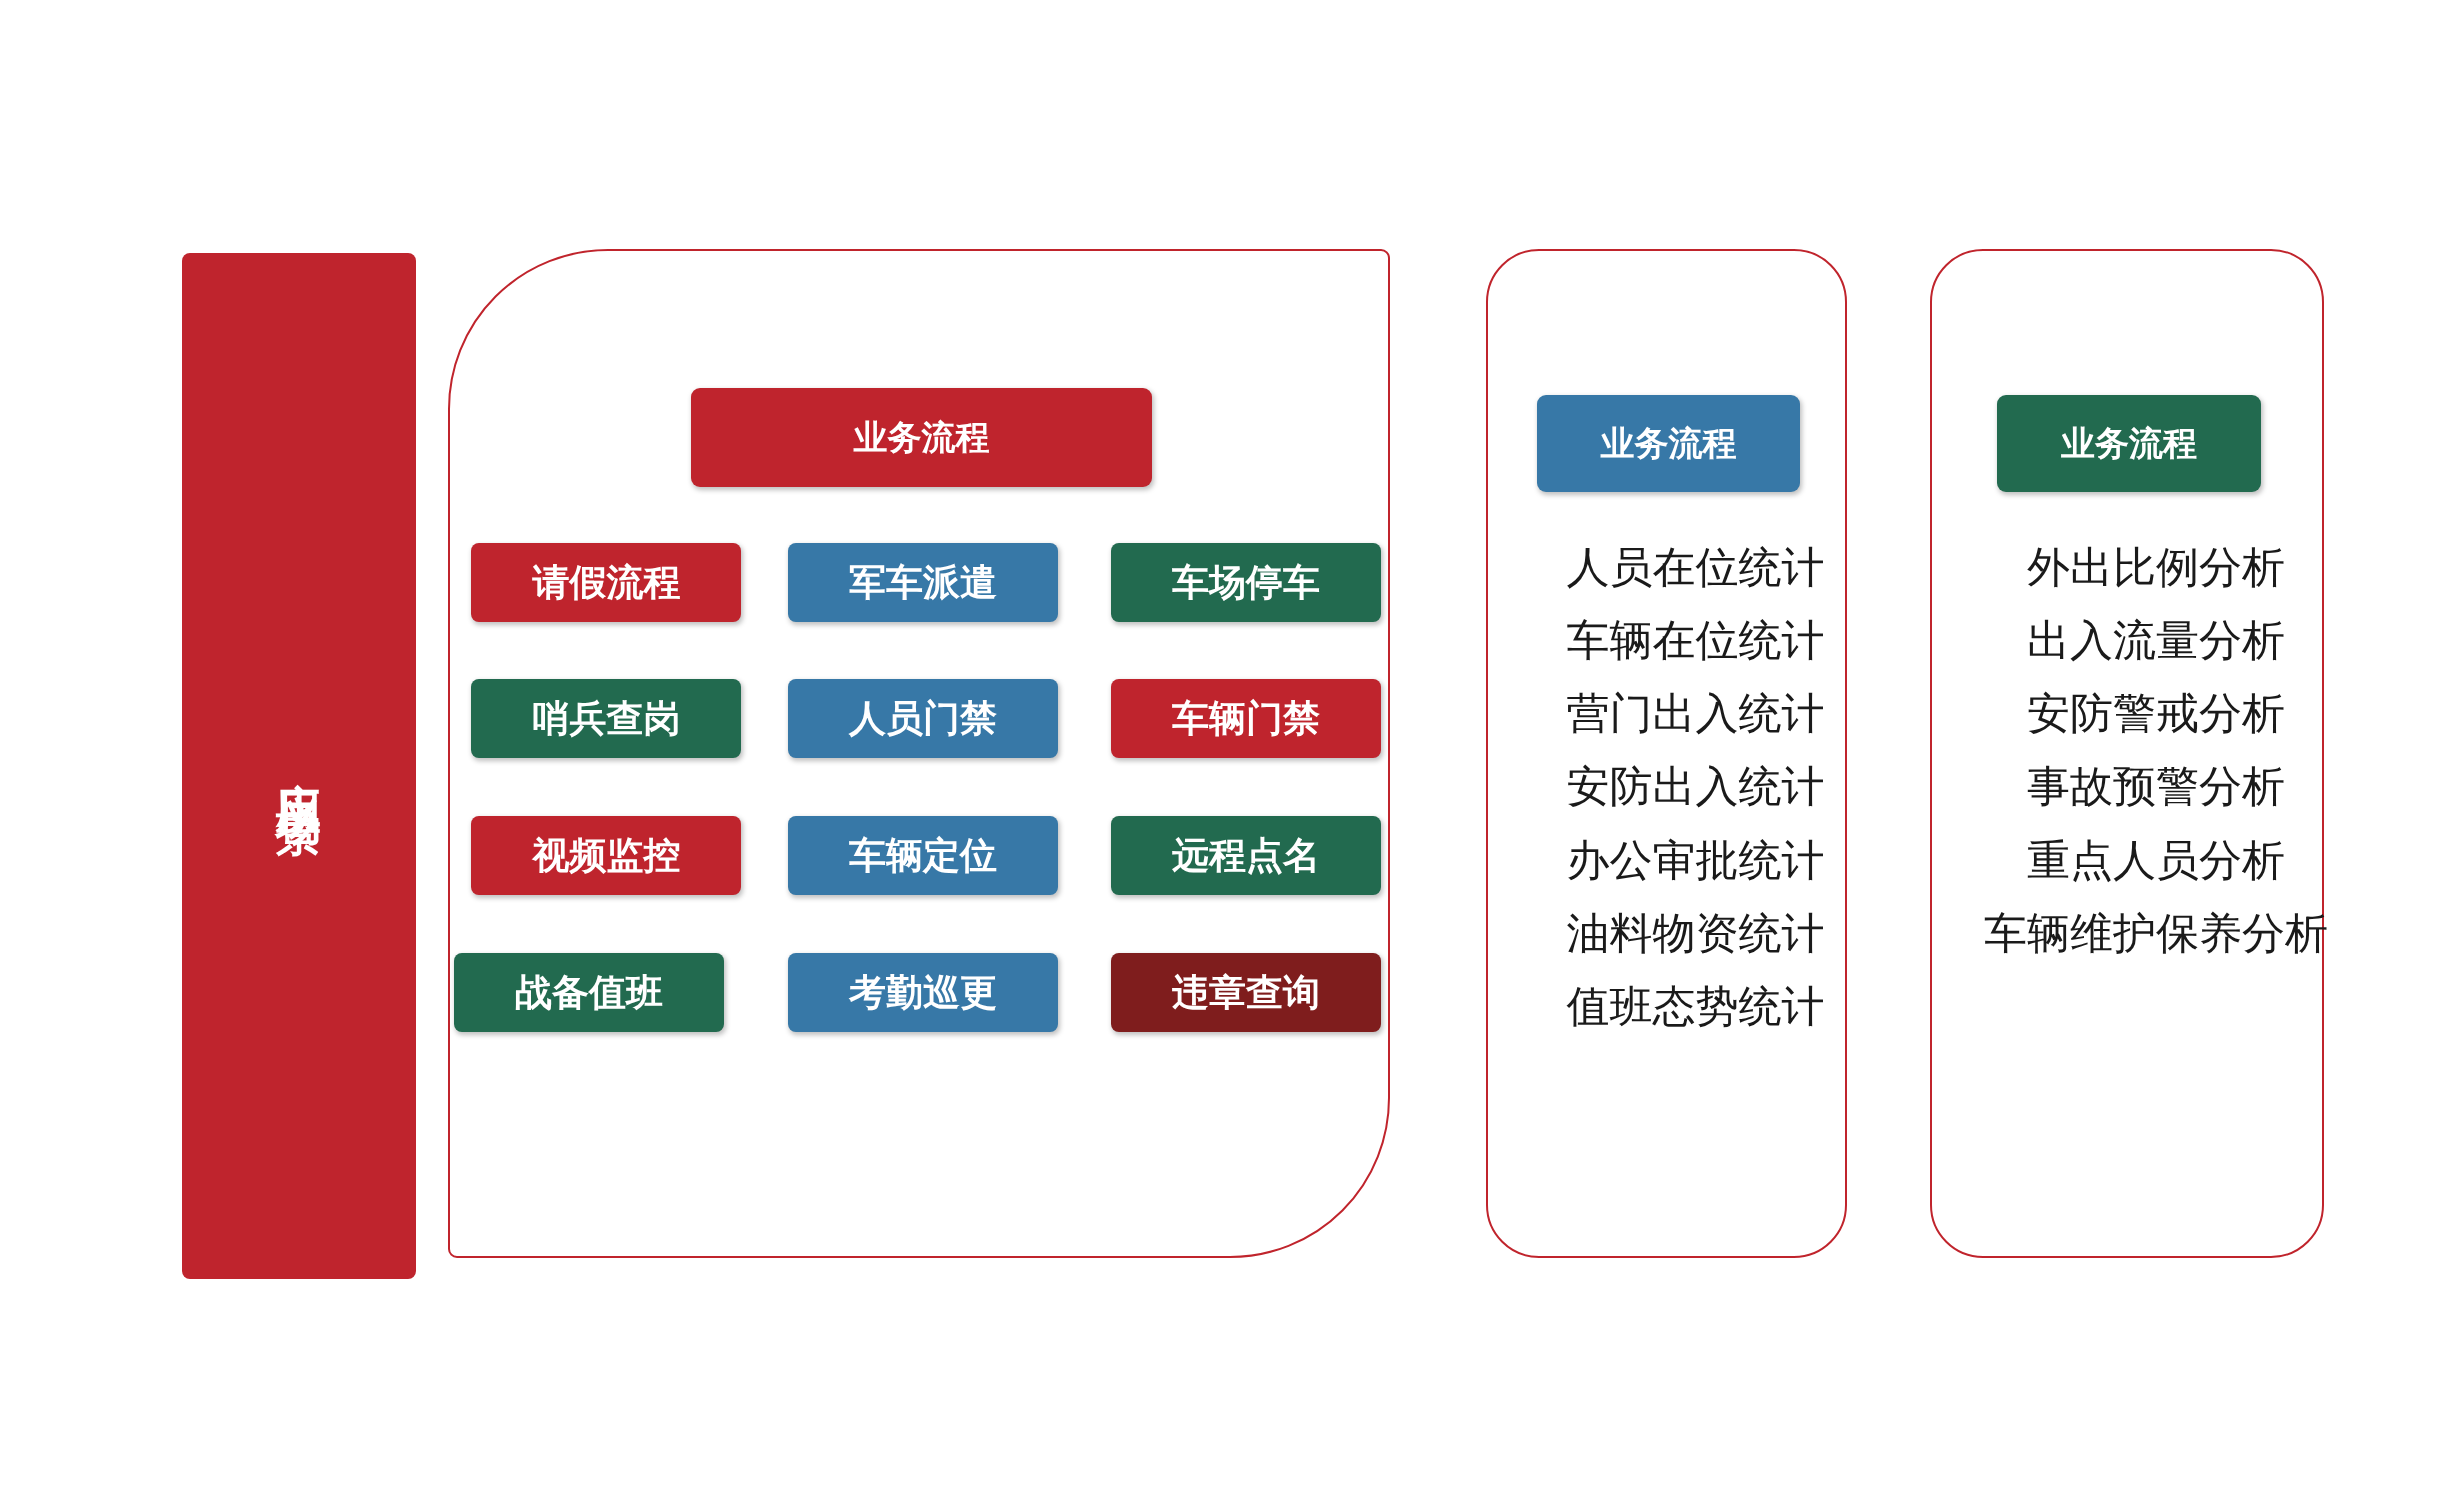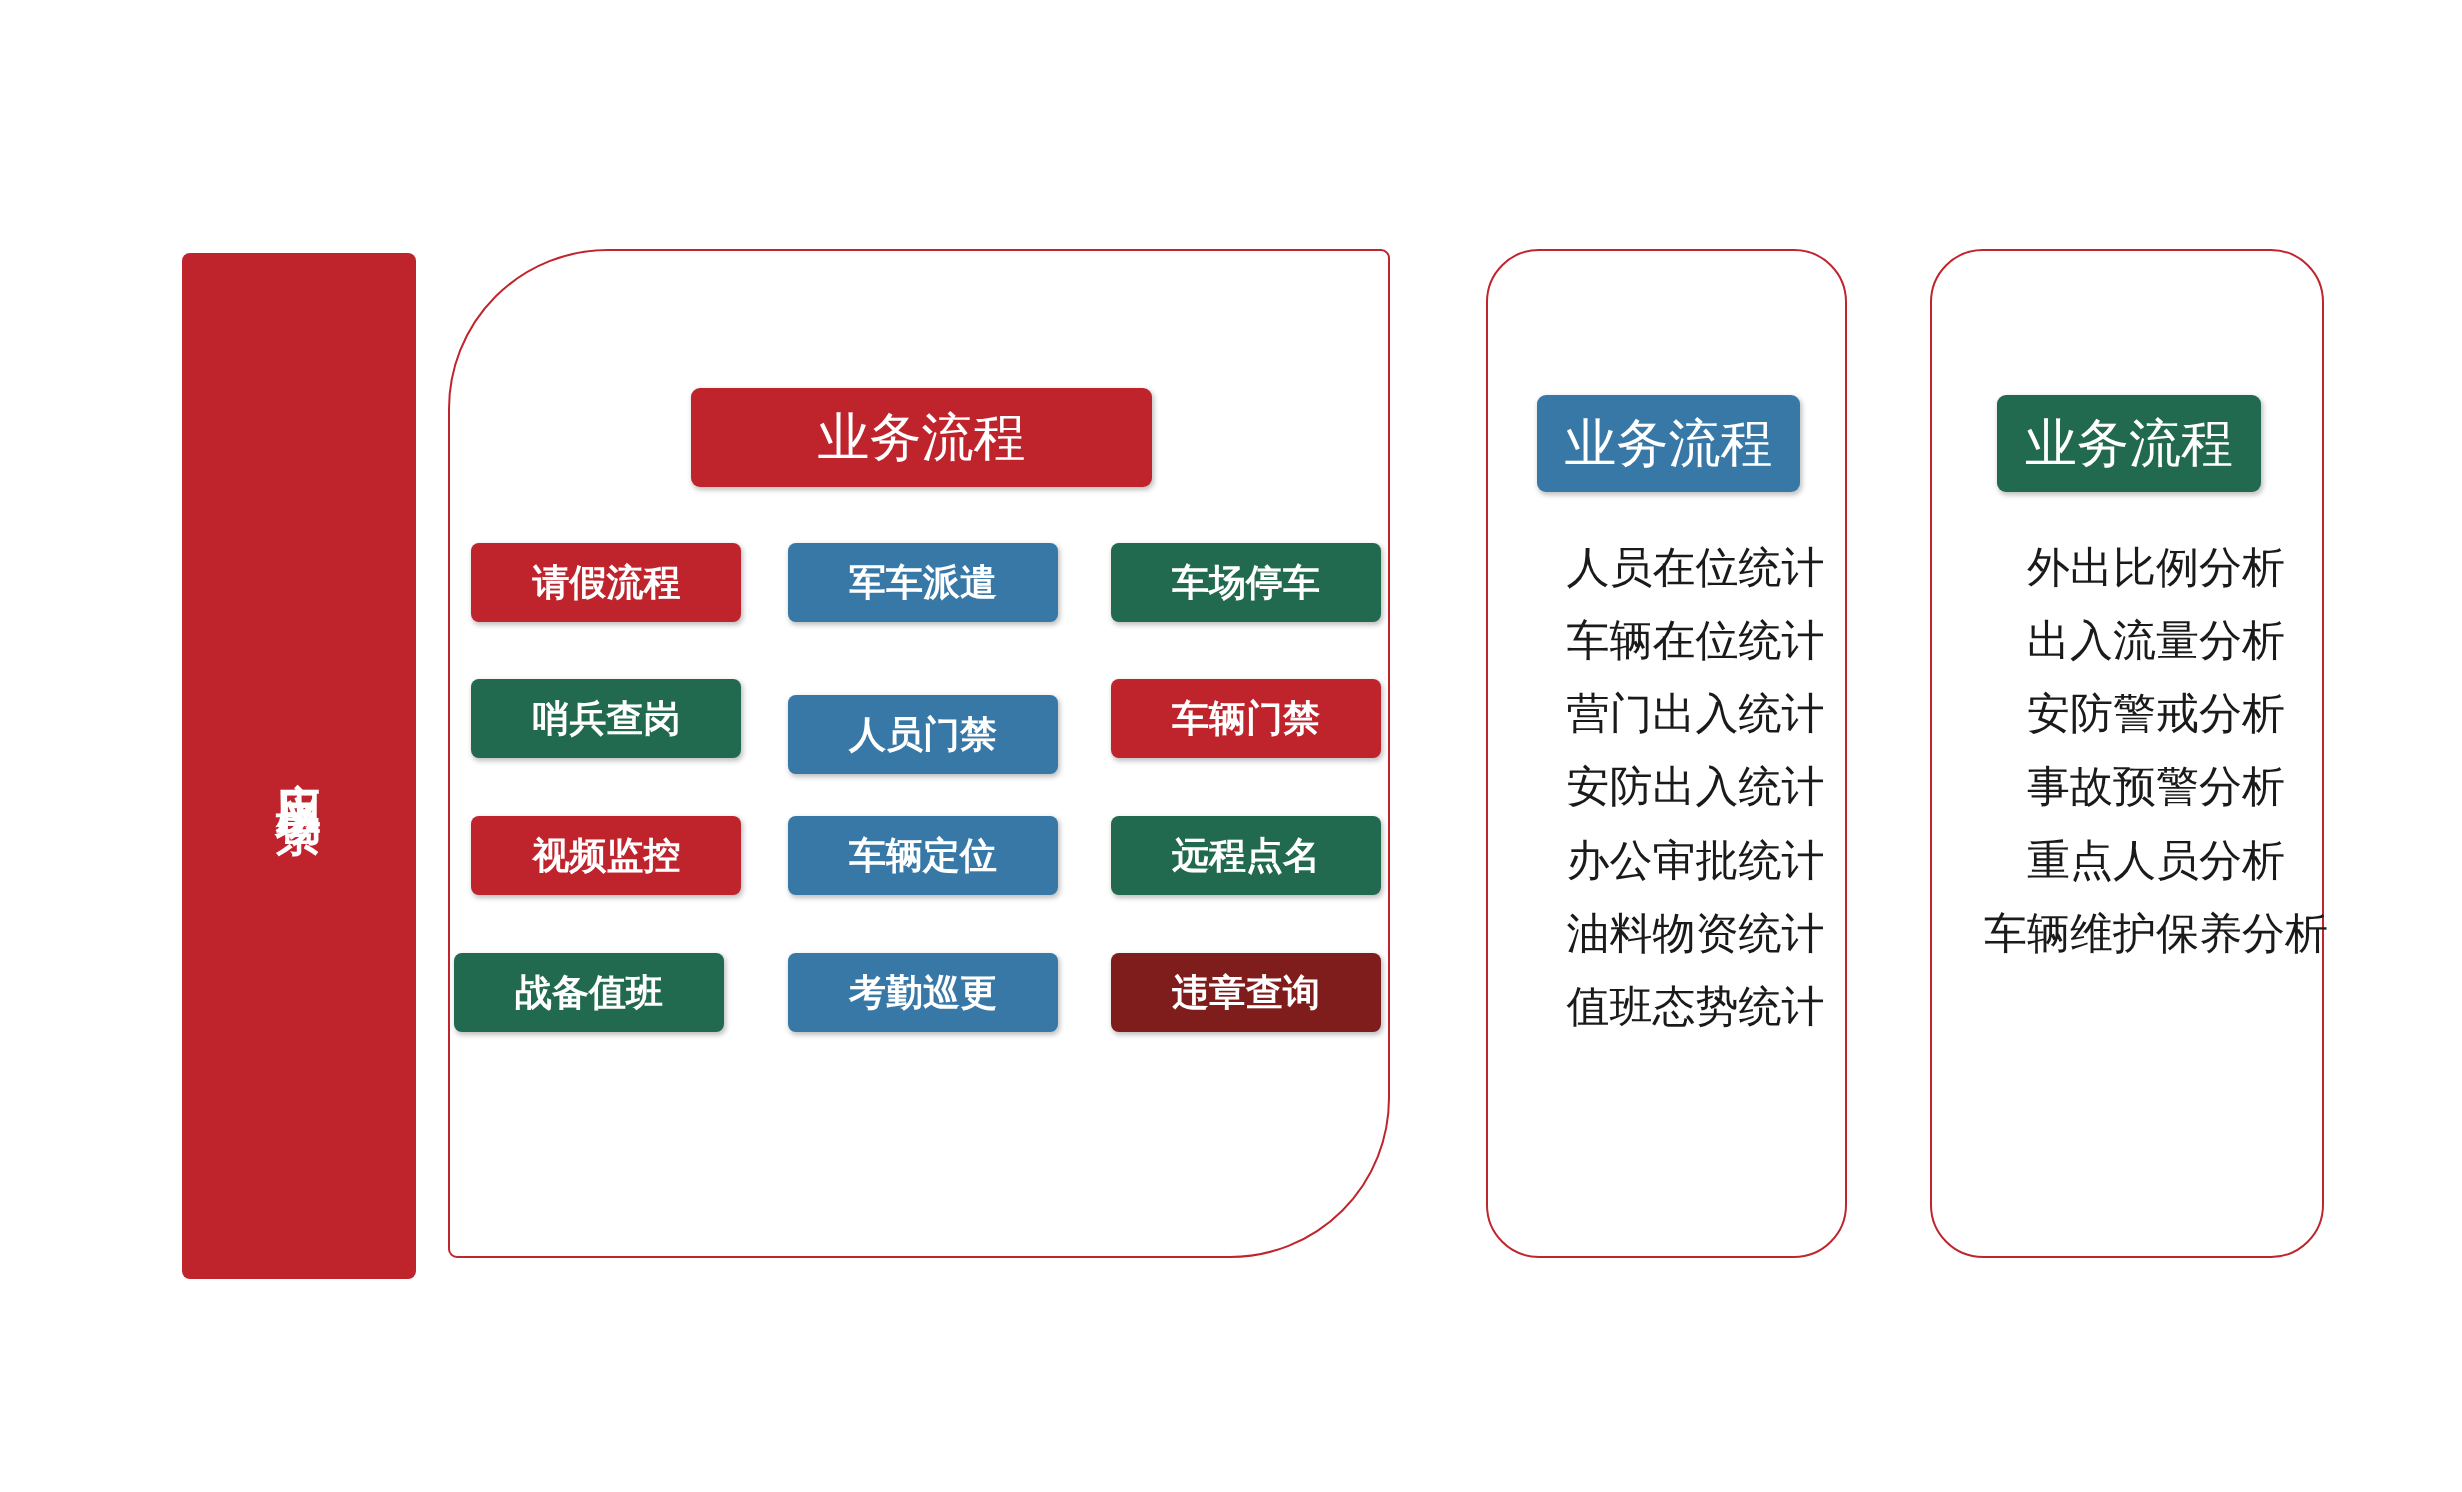--- a/index.html
+++ b/index.html
@@ -24,21 +24,21 @@
   }
   .side-panel{
     position:absolute;top:249px;height:1009px;background:#ffffff;
     border:2.2px solid;box-sizing:border-box;border-radius:53px;
   }
   .side-panel.stats{left:1486px;width:361px;}
   .side-panel.analysis{left:1930px;width:394px;}
 
   .header-box{
     position:absolute;display:flex;align-items:center;justify-content:center;
-    color:#ffffff;font-size:52px;font-weight:400;border-radius:9px;
+    color:#ffffff;font-size:34px;font-weight:700;border-radius:9px;
     box-shadow:1.7px 2.8px 5px rgba(0,0,0,0.25);
   }
   .flow-box{
     position:absolute;width:270px;height:79px;border-radius:7.9px;
     display:flex;align-items:center;justify-content:center;
     color:#ffffff;font-size:37px;font-weight:600;
     box-shadow:1.7px 2.8px 5px rgba(0,0,0,0.25);
   }
   .list-item{
     position:absolute;left:0;width:100%;height:51px;line-height:51px;
@@ -57,21 +57,21 @@
 
   <div class="main-panel" style="border-color: rgb(192, 36, 44);">
     <div class="header-box" id="main-header" style="left: 241px; top: 137px; width: 461px; height: 99px; background: rgb(191, 36, 45);">业务流程</div>
 
   <div class="flow-box" style="background: rgb(191, 36, 45); position: absolute; left: 21.4px; top: 292px;">请假流程</div>
       <div class="flow-box" style="background: rgb(55, 120, 167); position: absolute; left: 338px; top: 292px;">军车派遣</div>
       <div class="flow-box" style="background: rgb(34, 106, 79); position: absolute; left: 661px; top: 292px;">车场停车</div>
       <div class="arrow-wrap" style="width: 35px; height: 27px; position: absolute; left: 266px; top: 318px;"></div>
       <div class="arrow-wrap" style="width: 35px; height: 27px; position: absolute; left: 586px; top: 318px;"></div>
       <div class="flow-box" style="background: rgb(34, 106, 79); position: absolute; left: 21.4px; top: 428px;">哨兵查岗</div>
-      <div class="flow-box" style="background: rgb(55, 120, 167); position: absolute; left: 338px; top: 444px;">人员门禁</div>
+      <div class="flow-box" style="background: rgb(55, 120, 167); position: absolute; left: 338px; top: 428px;">人员门禁</div>
       <div class="flow-box" style="background: rgb(191, 36, 45); position: absolute; left: 661px; top: 428px;">车辆门禁</div>
       <div class="arrow-wrap" style="width: 35px; height: 27px; position: absolute; left: 266px; top: 454px;"></div>
       <div class="arrow-wrap" style="width: 35px; height: 27px; position: absolute; left: 586px; top: 454px;"></div>
       <div class="flow-box" style="background: rgb(191, 36, 45); position: absolute; left: 21.4px; top: 565px;">视频监控</div>
       <div class="flow-box" style="background: rgb(55, 120, 167); position: absolute; left: 338px; top: 565px;">车辆定位</div>
       <div class="flow-box" style="background: rgb(34, 106, 79); position: absolute; left: 661px; top: 565px;">远程点名</div>
       <div class="arrow-wrap" style="width: 35px; height: 27px; position: absolute; left: 266px; top: 591px;"></div>
       <div class="arrow-wrap" style="width: 35px; height: 27px; position: absolute; left: 586px; top: 591px;"></div>
       <div class="flow-box" style="background: rgb(34, 106, 79); position: absolute; left: 4px; top: 702px;">战备值班</div>
       <div class="flow-box" style="background: rgb(55, 120, 167); position: absolute; left: 338px; top: 702px;">考勤巡更</div>

